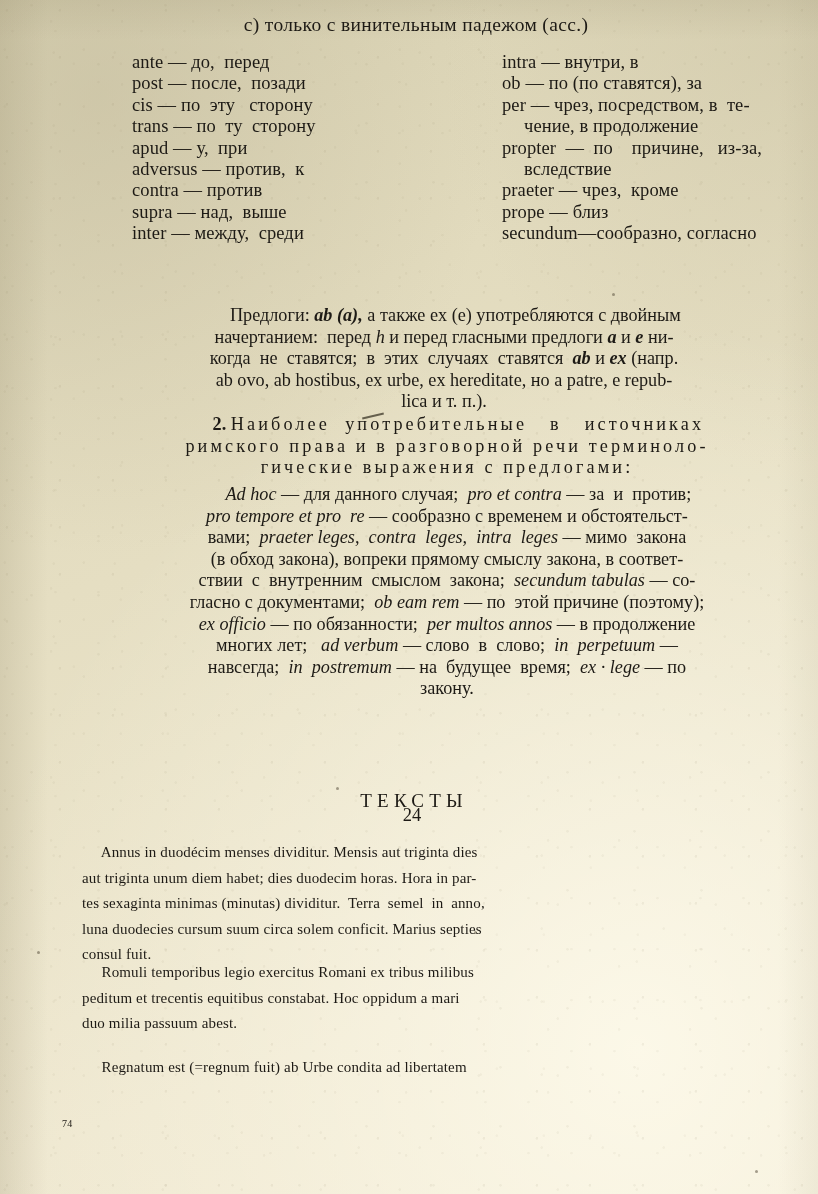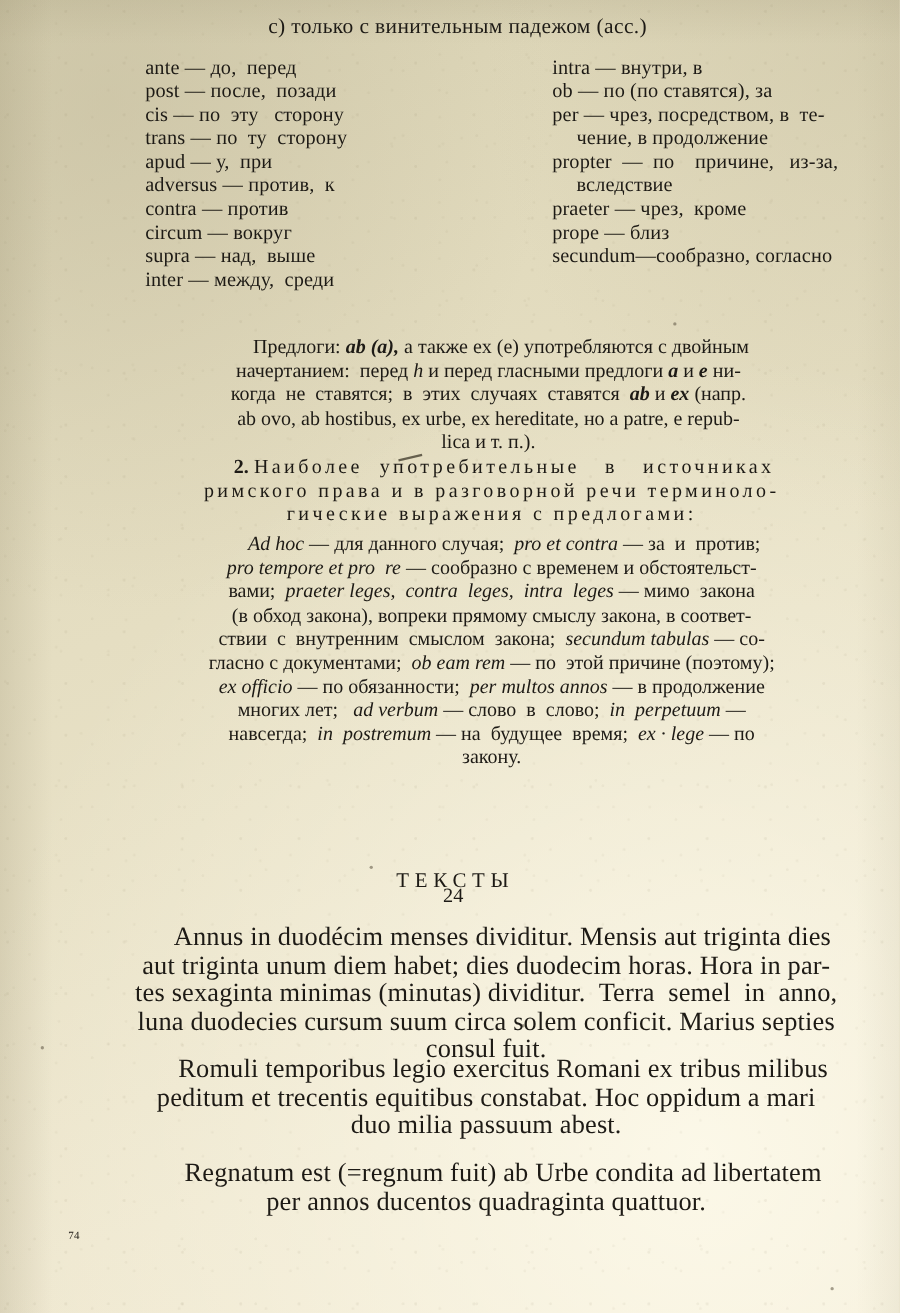--- a/index.html
+++ b/index.html
@@ -127,25 +127,24 @@
   .num24 {
     left: 0; top: 805px;
     width: 818px;
     text-align: center;
     font-size: 18.5px;
     padding-left: 6px;
     box-sizing: border-box;
   }
 
   .latin {
-    font-size: 24px;
+    font-size: 15px;
     line-height: 25.6px;
     white-space: pre;
     letter-spacing: .15px;
-    text-align: center;
   }
   .latin .ln { display: block; }
   .lp1 { left: 82px; top: 840px; width: 720px; }
   .lp2 { left: 82px; top: 960px; width: 720px; }
   .lp3 { left: 82px; top: 1055px; width: 720px; }
 
   .folio {
     left: 62px; top: 1118px;
     font-size: 10px;
     letter-spacing: .3px;
@@ -176,21 +175,20 @@
     <div class="blk prep-wrap">
       <div class="prep-cols">
         <div class="prep-col left">
             <div class="prep-line">ante — до,  перед</div>
             <div class="prep-line">post — после,  позади</div>
             <div class="prep-line">cis — по  эту   сторону</div>
             <div class="prep-line">trans — по  ту  сторону</div>
             <div class="prep-line">apud — у,  при</div>
             <div class="prep-line">adversus — против,  к</div>
             <div class="prep-line">contra — против</div>
-            <div class="prep-line">circum — вокруг</div>
             <div class="prep-line">supra — над,  выше</div>
             <div class="prep-line">inter — между,  среди</div>
           </div>
         <div class="prep-col right">
             <div class="prep-line">intra — внутри, в</div>
             <div class="prep-line">ob — по (по ставятся), за</div>
             <div class="prep-line">per — чрез, посредством, в  те-</div>
             <div class="prep-line cont">чение, в продолжение</div>
             <div class="prep-line">propter  —  по    причине,   из-за,</div>
             <div class="prep-line cont">вследствие</div>
@@ -205,18 +203,18 @@
 
     <div class="blk para p-two"><span class="ln"><span class="b">     2. </span><span class="sp">Наиболее  употребительные   в   источниках</span></span><span class="ln"><span class="sp">римского права и в разговорной речи терминоло-</span></span><span class="ln"><span class="sp">гические выражения с предлогами:</span></span></div>
 
     <div class="blk para p-adhoc"><span class="ln"><span>     </span><span class="i">Ad hoc</span><span> — для данного случая;  </span><span class="i">pro et contra</span><span> — за  и  против;</span></span><span class="ln"><span class="i">pro tempore et pro  re</span><span> — сообразно с временем и обстоятельст-</span></span><span class="ln"><span>вами;  </span><span class="i">praeter leges,  contra  leges,  intra  leges</span><span> — мимо  закона</span></span><span class="ln"><span>(в обход закона), вопреки прямому смыслу закона, в соответ-</span></span><span class="ln"><span>ствии  с  внутренним  смыслом  закона;  </span><span class="i">secundum tabulas</span><span> — со-</span></span><span class="ln"><span>гласно с документами;  </span><span class="i">ob eam rem</span><span> — по  этой причине (поэтому);</span></span><span class="ln"><span class="i">ex officio</span><span> — по обязанности;  </span><span class="i">per multos annos</span><span> — в продолжение</span></span><span class="ln"><span>многих лет;   </span><span class="i">ad verbum</span><span> — слово  в  слово;  </span><span class="i">in  perpetuum</span><span> —</span></span><span class="ln"><span>навсегда;  </span><span class="i">in  postremum</span><span> — на  будущее  время;  </span><span class="i">ex · lege</span><span> — по</span></span><span class="ln"><span>закону.</span></span></div>
 
     <div class="blk texty">ТЕКСТЫ</div>
     <div class="blk num24">24</div>
 
     <div class="blk latin lp1"><span class="ln">     Annus in duodécim menses dividitur. Mensis aut triginta dies</span><span class="ln">aut triginta unum diem habet; dies duodecim horas. Hora in par-</span><span class="ln">tes sexaginta minimas (minutas) dividitur.  Terra  semel  in  anno,</span><span class="ln">luna duodecies cursum suum circa solem conficit. Marius septies</span><span class="ln">consul fuit.</span></div>
     <div class="blk latin lp2"><span class="ln">     Romuli temporibus legio exercitus Romani ex tribus milibus</span><span class="ln">peditum et trecentis equitibus constabat. Hoc oppidum a mari</span><span class="ln">duo milia passuum abest.</span></div>
-    <div class="blk latin lp3"><span class="ln">     Regnatum est (=regnum fuit) ab Urbe condita ad libertatem</span><span class="ln">per annos ducentos quadraginta quattuor.</span></div>
+    <div class="blk latin lp3"><span class="ln">     Regnatum est (=regnum fuit) ab Urbe condita ad libertatem</span></div>
 
     <div class="blk folio">74</div>
 
   </div>
 </div>
 
 </body></html>

